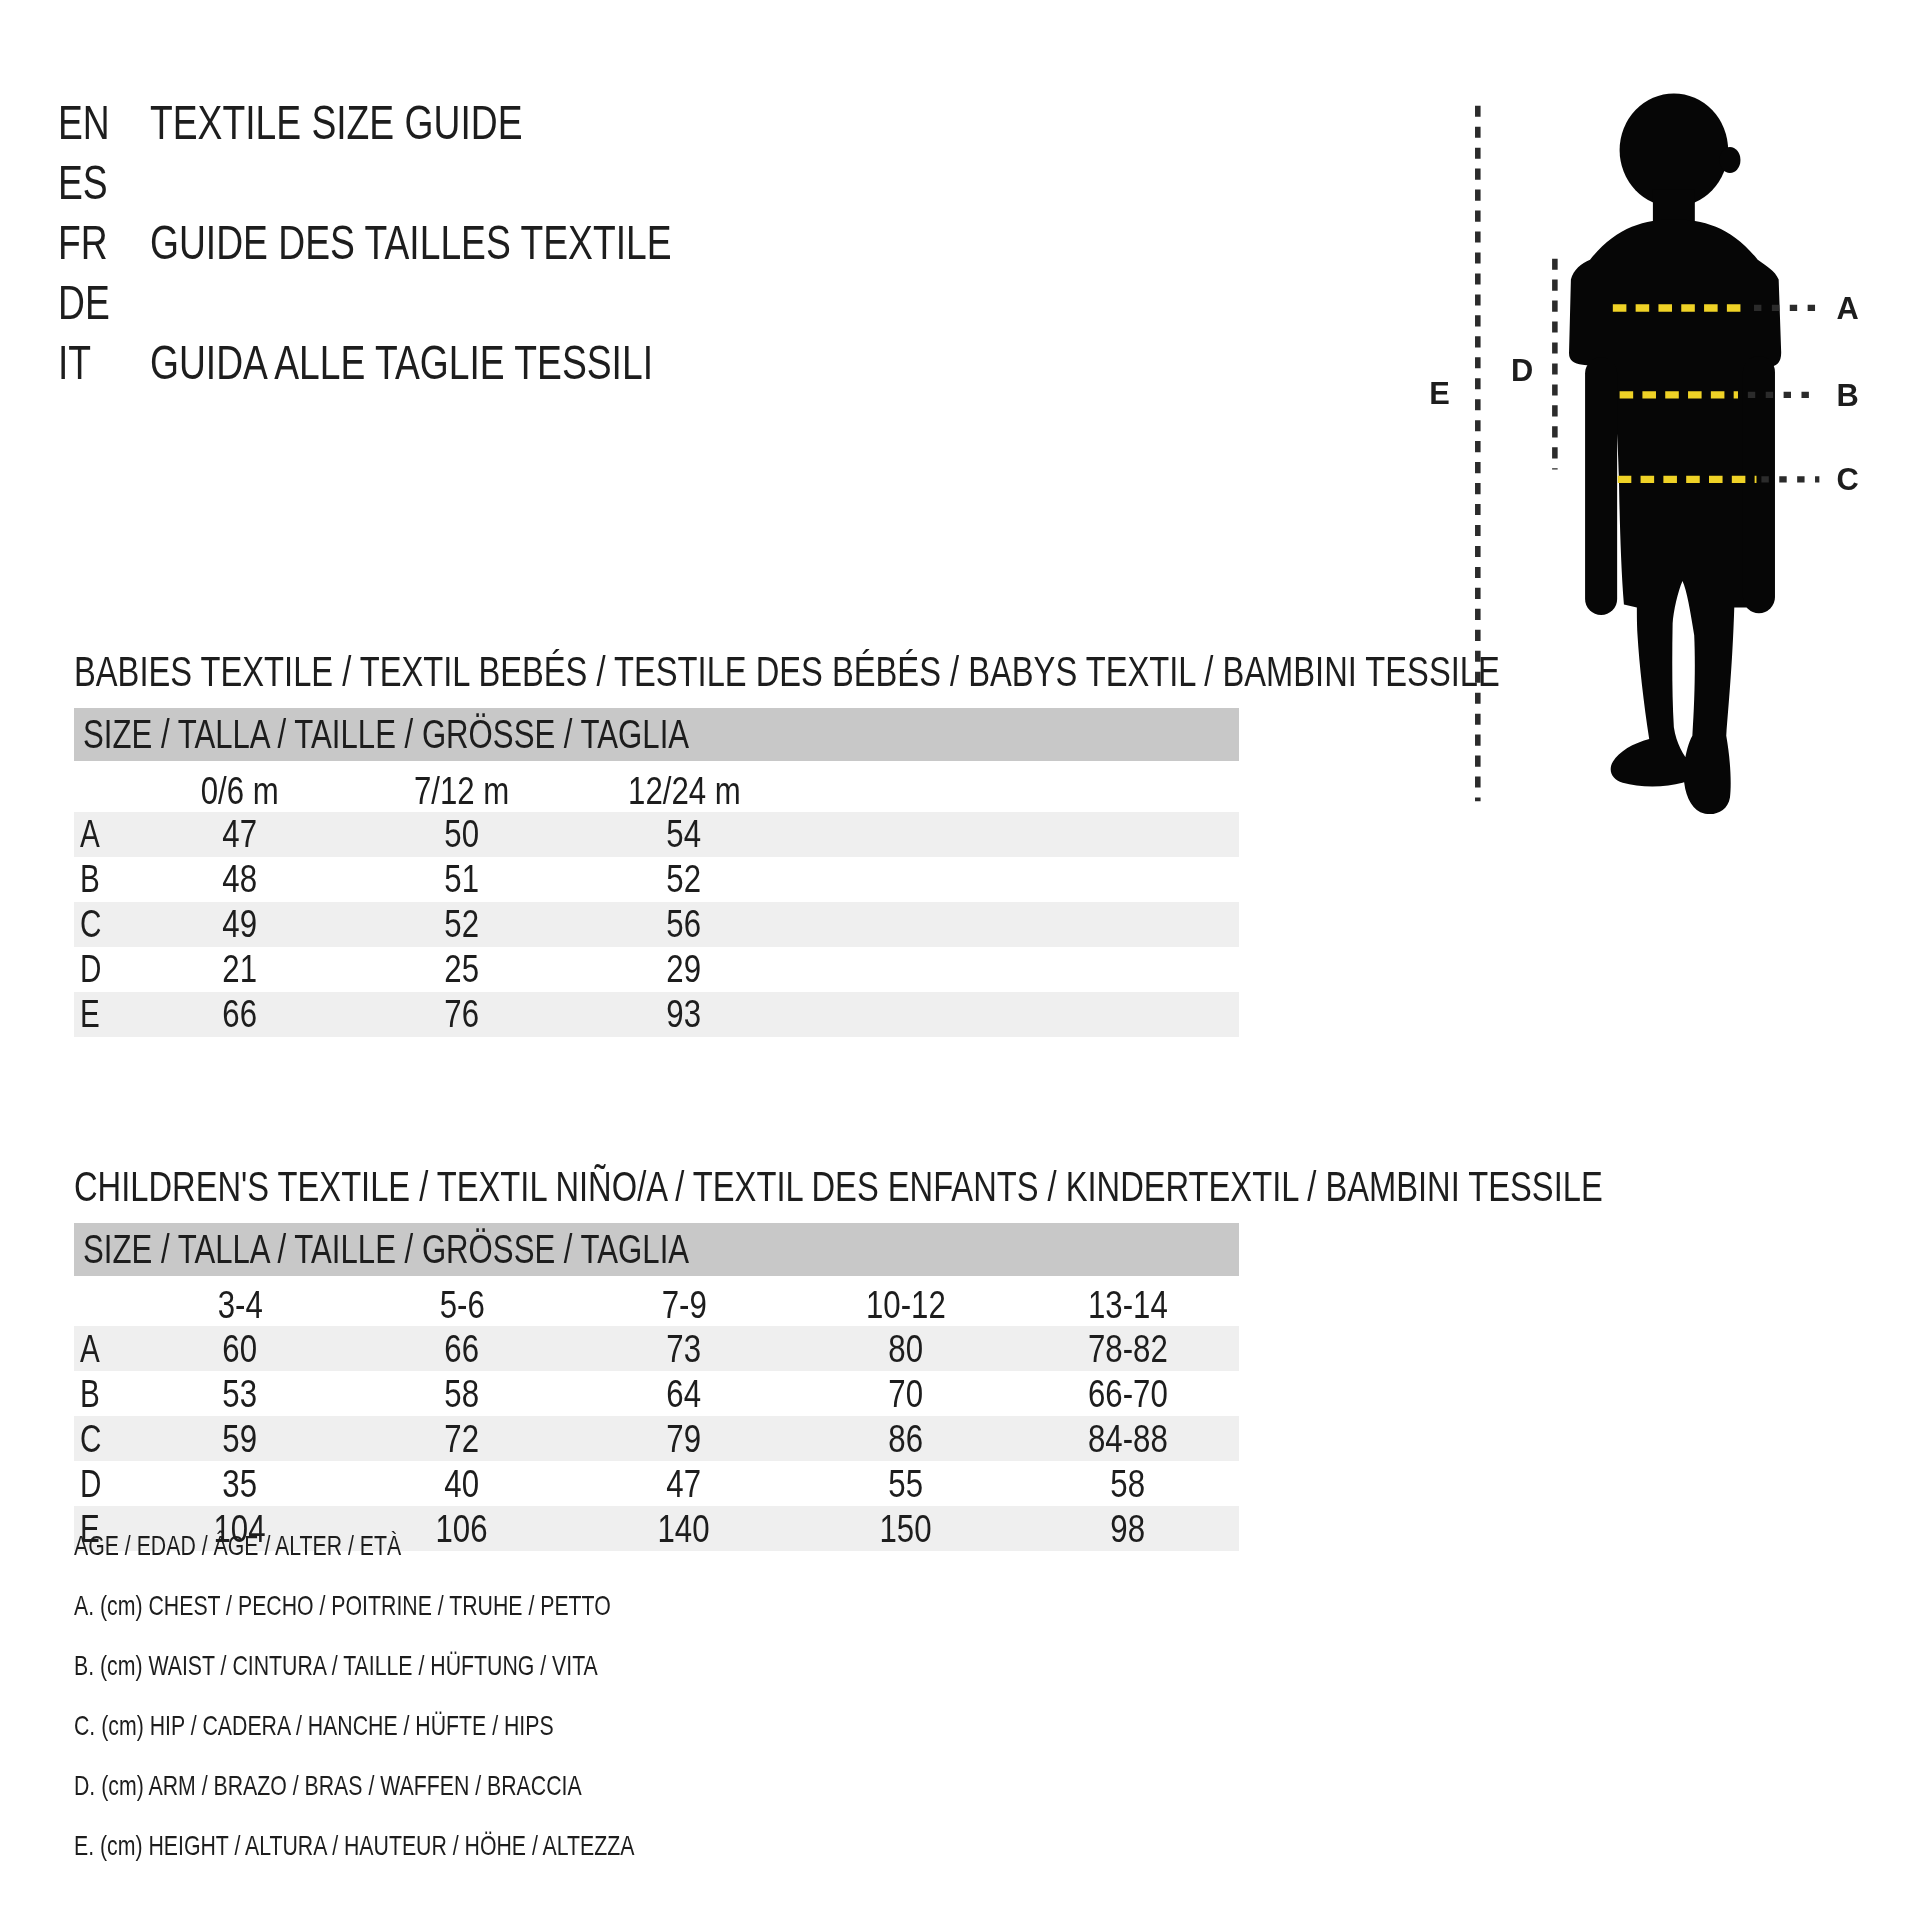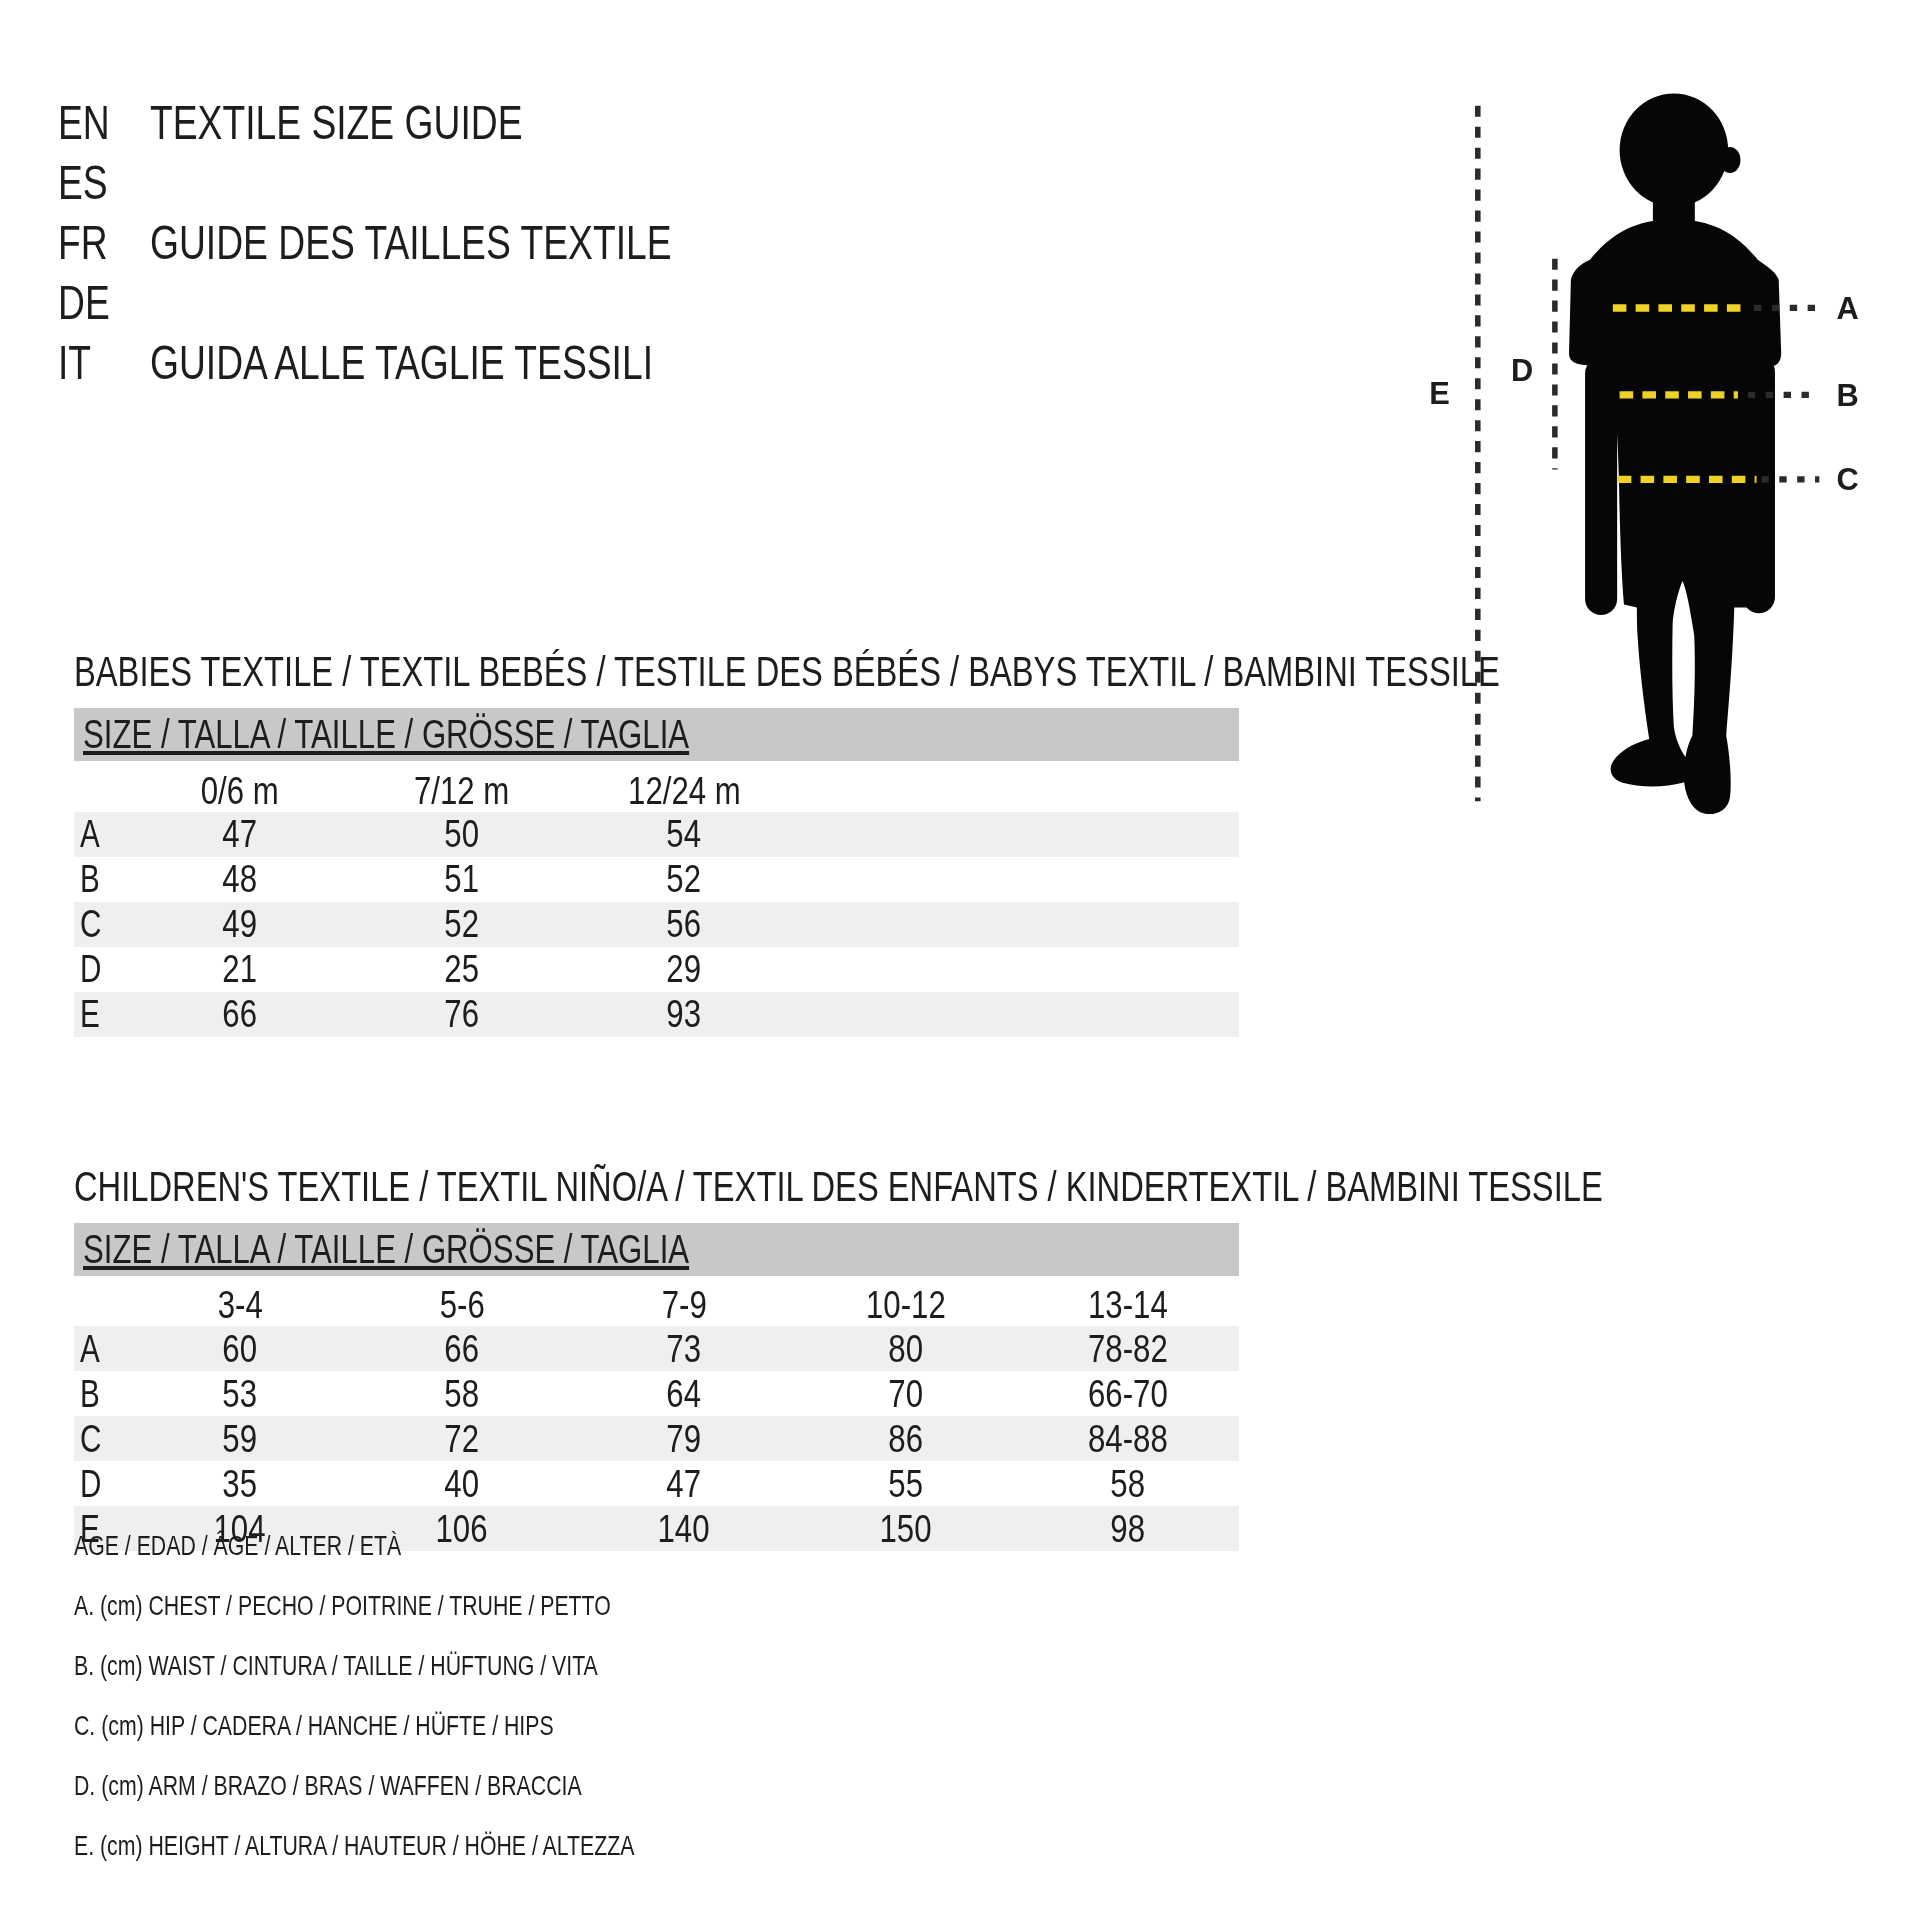--- a/index.html
+++ b/index.html
@@ -16,21 +16,21 @@
 
   
   .lang-block{position:absolute;left:58px;top:92px;}
   .lang-row{display:flex;height:60px;align-items:center;font-size:49px;}
   .lang-code{width:92px;flex:0 0 92px;}
   .lang-title{flex:1;}
 
   
   .section{position:absolute;left:74px;width:1165px;}
   .section-title{font-size:43px;height:49px;display:flex;align-items:center;}
-  .size-bar{height:53px;background:#c8c8c8;display:flex;align-items:center;padding-left:8.6px;box-sizing:border-box;font-size:41px;text-decoration:underline;}
+  .size-bar{height:53px;background:#c8c8c8;display:flex;align-items:center;padding-left:8.6px;box-sizing:border-box;font-size:41px;}
   .t-row{display:grid;grid-template-columns:55px 222px 222px 222px 222px 222px;align-items:center;}
   .t-head{height:43px;font-size:39px;}
   .t-data{height:45px;font-size:39px;}
   .t-data.alt{background:#efefef;}
   .rlabel{padding-left:6.2px;font-size:39px;}
   .cell{text-align:center;}
 
   
   .legend{position:absolute;left:74px;top:1516px;}
   .legend-line{height:60px;display:flex;align-items:center;font-size:28px;}

